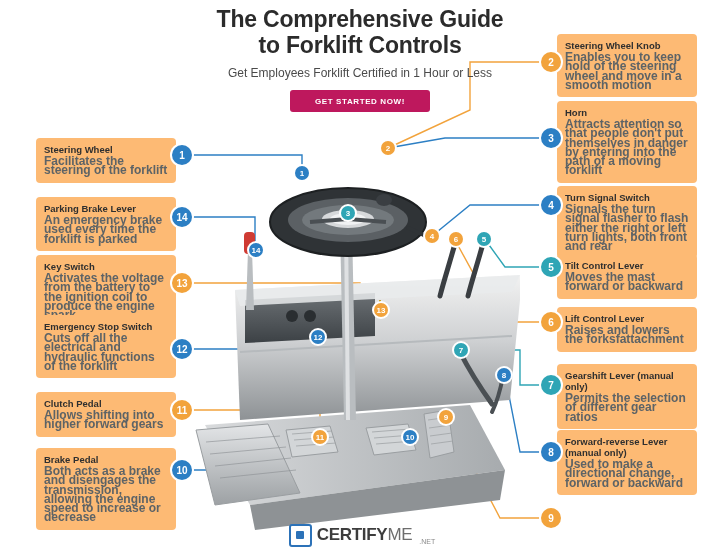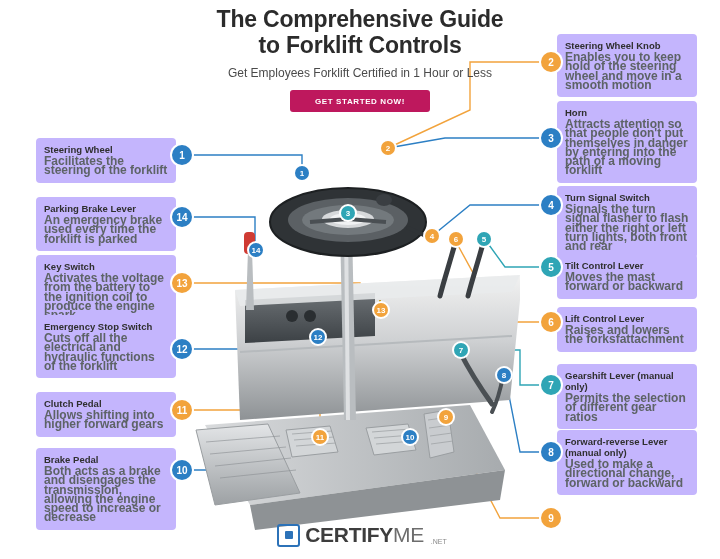--- a/index.html
+++ b/index.html
@@ -25,21 +25,21 @@
   .cta{
     margin:10px auto 0;display:block;width:140px;height:22px;line-height:22px;
     background:#be185d;color:#fff;font-size:8px;font-weight:bold;
     border-radius:3px;letter-spacing:0.6px;border:none;cursor:pointer;
     text-align:center;
   }
 
   
   .box{
     position:absolute;
-    background:#c4b5fd;
+    background:#fdba74;
     border-radius:4px;
     padding:6px 8px 7px 8px;
     box-sizing:border-box;
   }
   .box .bt{font-size:9.5px;font-weight:bold;color:#2f2f2f;line-height:11px;}
   .box .bb{font-size:12px;color:#5d6366;line-height:9.3px;margin-top:2px;font-weight:bold;}
 
   .left-box{width:140px;left:36px;}
   .right-box{width:140px;left:557px;}
 
@@ -60,21 +60,21 @@
   
   .footer{
     position:absolute;left:277px;top:522px;width:170px;height:26px;
     display:flex;align-items:center;justify-content:center;gap:5px;
   }
   .logo-mark{
     width:19px;height:19px;border:2px solid #2c72b8;border-radius:3px;
     display:flex;align-items:center;justify-content:center;
   }
   .logo-mark .inner{width:8px;height:8px;background:#2c72b8;border-radius:1px;}
-  .logo-text{font-size:21px;font-weight:bold;color:#3d3d3d;letter-spacing:-0.3px;}
+  .logo-text{font-size:17px;font-weight:bold;color:#3d3d3d;letter-spacing:-0.3px;}
   .logo-text .light{font-weight:normal;color:#6d6d6d;}
   .logo-net{font-size:7px;color:#8a8a8a;margin-left:2px;align-self:flex-end;padding-bottom:3px;}
 </style>
 </head>
 <body>
 
 <div id="root">
 
   <svg class="layer" viewBox="0 0 720 559">
 

